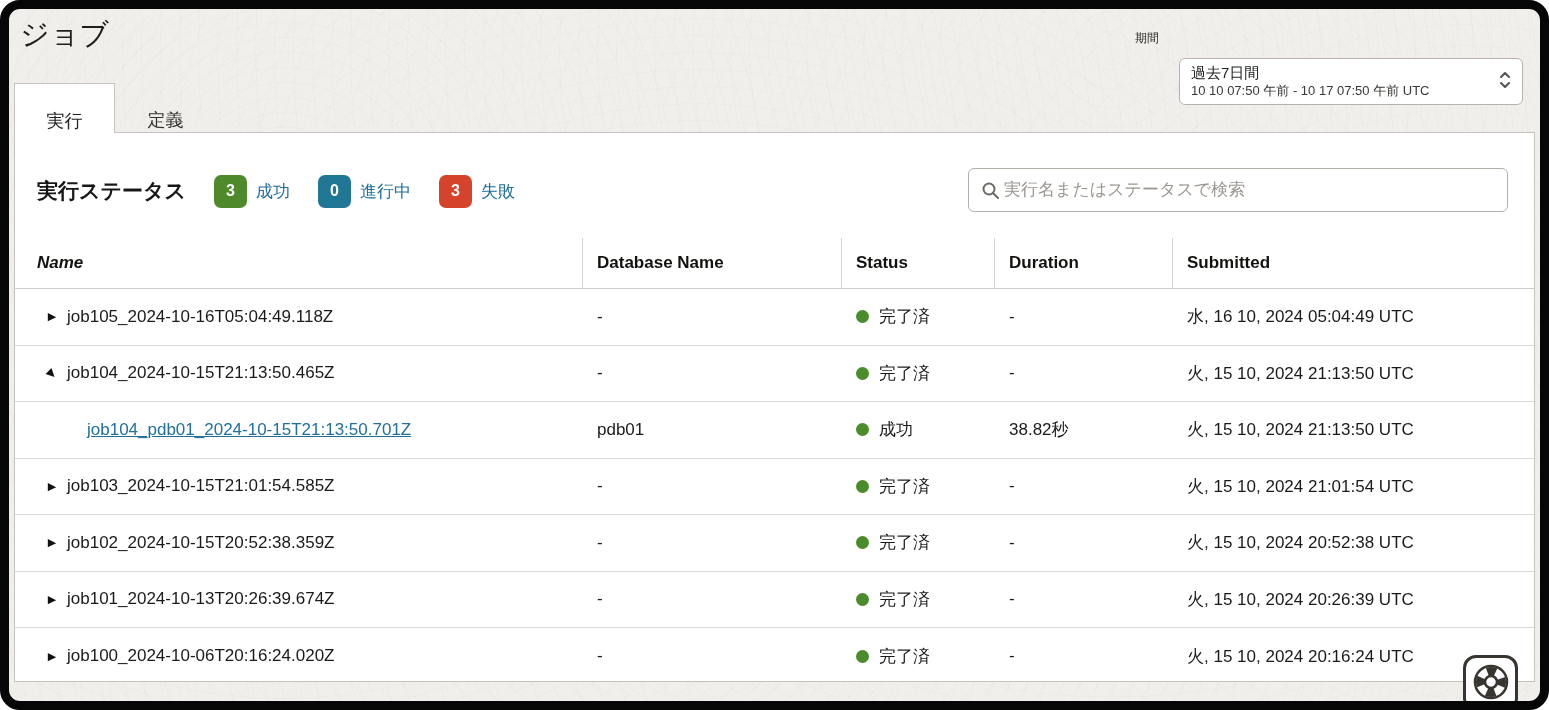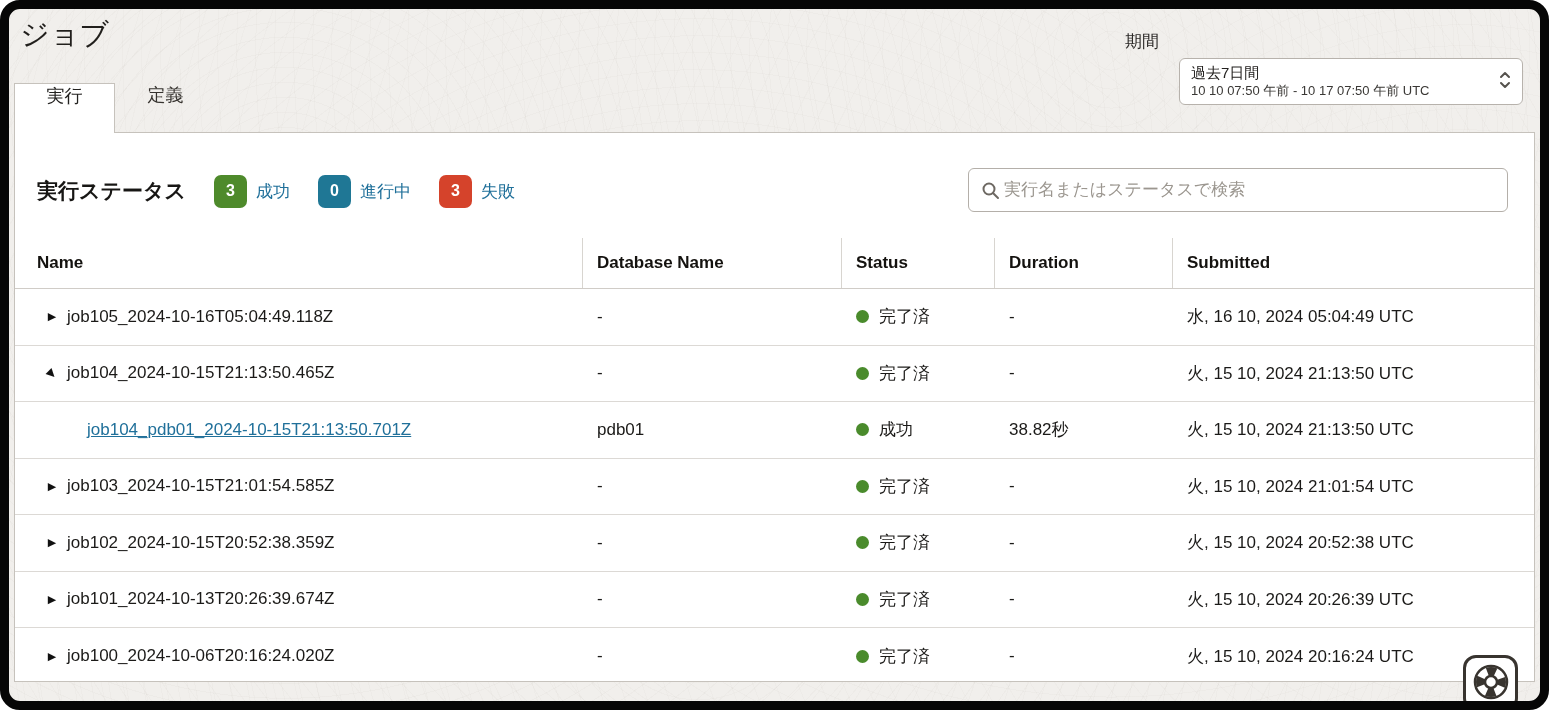--- a/index.html
+++ b/index.html
@@ -6,30 +6,30 @@
   body{width:1549px;height:710px;position:relative;font-family:"Liberation Sans","DejaVu Sans",sans-serif;color:#1c1b19;}
   .frame{position:absolute;inset:0;border:9px solid #060606;border-radius:20px;overflow:hidden;
     background-color:#f1efec;
     background-image:
       repeating-radial-gradient(circle at 18% 28%, rgba(150,140,128,.045) 0 1px, transparent 1px 15px),
       repeating-radial-gradient(circle at 72% 6%, rgba(150,140,128,.04) 0 1px, transparent 1px 19px),
       repeating-radial-gradient(circle at 45% 85%, rgba(150,140,128,.04) 0 1px, transparent 1px 17px),
       repeating-radial-gradient(circle at 95% 60%, rgba(150,140,128,.035) 0 1px, transparent 1px 21px);
   }
   .title{position:absolute;left:11px;top:6px;font-size:29px;font-weight:500;color:#211f1c;}
-  .period-label{position:absolute;right:381px;top:21px;font-size:17px;color:#2b2927;}
+  .period-label{position:absolute;right:381px;top:21px;font-size:12px;color:#2b2927;}
   .period-box{position:absolute;right:17px;top:5px;width:344px;height:47px;background:#fff;border:1px solid #b7b2ac;
     border-radius:6px;box-sizing:border-box;display:flex;align-items:center;cursor:pointer;margin-top:44px;}
   .period-text{padding-left:11px;line-height:1.25;min-width:0;flex:1;}
   .period-line1{font-size:15px;color:#23211f;}
   .period-line2{font-size:13px;color:#3a3835;white-space:nowrap;}
   .period-chevron{flex:0 0 auto;margin-right:10px;margin-left:4px;}
 
   .tabbar{position:absolute;left:5px;top:74px;height:50px;display:flex;z-index:3;}
-  .tab{min-width:101px;height:49px;display:flex;align-items:flex-start;justify-content:center;
+  .tab{min-width:101px;height:49px;display:flex;align-items:flex-end;justify-content:center;
     font-size:18px;color:#36332f;cursor:pointer;box-sizing:border-box;padding:0 24px;}
   .tab.active{background:#fff;border:1px solid #c6c2bc;border-bottom:none;height:50px;color:#232220;}
 
   .panel{position:absolute;left:5px;top:123px;width:1521px;height:550px;background:#fff;
     border:1px solid #c6c2bc;box-sizing:border-box;z-index:2;}
 
   .filter-row{position:absolute;left:22px;top:36px;height:44px;display:flex;align-items:center;gap:26px;}
   .filter-label{font-size:21px;font-weight:700;color:#171614;margin-right:2px;}
   .badge-group{display:flex;align-items:center;gap:9px;}
   .badge{width:33px;height:33px;border-radius:7px;display:flex;align-items:center;justify-content:center;
@@ -41,21 +41,21 @@
   .search-box svg{flex:0 0 auto;margin-left:12px;}
   .search-box input{flex:1;border:none;outline:none;background:transparent;font-size:17px;
     font-family:"Liberation Sans","DejaVu Sans",sans-serif;color:#1c1b19;padding:0 10px 0 4px;min-width:0;}
   .search-box input::placeholder{color:#9b968f;}
 
   .tbl{position:absolute;left:0;top:105px;right:0;}
   .thead,.tr{display:grid;grid-template-columns:568px 259px 153px 178px 1fr;}
   .thead{height:50px;border-bottom:1px solid #d0ccc7;}
   .th{display:flex;align-items:center;font-size:17px;font-weight:700;color:#14120f;
     border-right:1px solid #d8d5d0;padding-left:14px;box-sizing:border-box;cursor:pointer;}
-  .th:first-child{padding-left:22px;}
+  .th:first-child{padding-left:22px;font-style:italic;}
   .th:last-child{border-right:none;}
   .tr{height:56.5px;border-bottom:1px solid #dcd9d5;box-sizing:border-box;}
   .tr:last-child{border-bottom:none;}
   .td{display:flex;align-items:center;font-size:17px;color:#1b1a18;padding-left:14px;box-sizing:border-box;overflow:hidden;white-space:nowrap;}
   .td.name{padding-left:0;}
   .exp{width:14px;display:inline-flex;justify-content:center;margin:0 8px 0 30px;font-size:11px;color:#111;cursor:pointer;flex:0 0 auto;}
   .exp.expanded{transform:rotate(45deg);}
   .tr.child .td.name{padding-left:72px;}
   .joblink{color:#20709a;text-decoration:underline;cursor:pointer;}
   .dot{width:13px;height:13px;border-radius:50%;margin-right:10px;flex:0 0 auto;}

